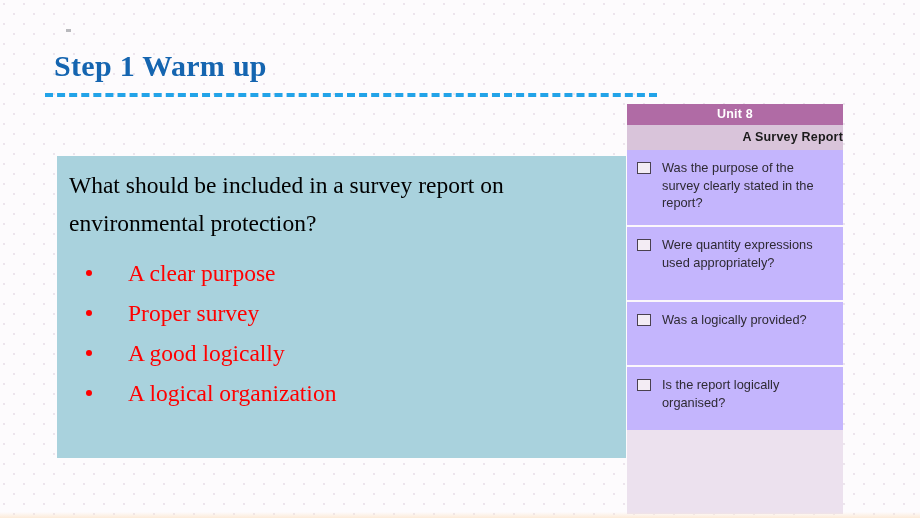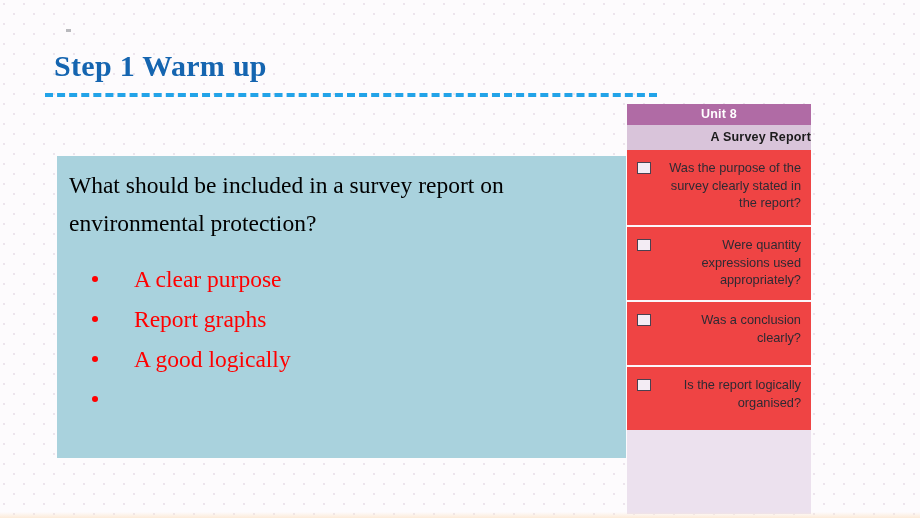--- a/index.html
+++ b/index.html
@@ -85,21 +85,21 @@
     font-family: "Liberation Serif", serif;
     font-size: 23.5px;
     line-height: 38px;
     color: #000000;
   }
   #bullet-list {
     position: absolute;
     left: 12px;
     top: 93px;
     width: 455px;
-    margin: 10px;
+    margin: 4px;
     padding: 0;
     list-style: none;
   }
   #bullet-list li {
     position: relative;
     height: 40px;
     padding-left: 55px;
     font-family: "Liberation Serif", serif;
     font-size: 23.5px;
     line-height: 40px;
@@ -115,21 +115,21 @@
     margin-top: -3px;
     border-radius: 50%;
     background: #ff0000;
   }
 
   
   #checklist {
     position: absolute;
     left: 627px;
     top: 104px;
-    width: 184px;
+    width: 216px;
     height: 410px;
     background: #ece1ee;
     overflow: hidden;
   }
   #checklist-unit {
     height: 21px;
     background: #b06ba5;
     color: #ffffff;
     font-size: 12.5px;
     font-weight: bold;
@@ -151,23 +151,22 @@
     margin: 0;
     padding: 0;
     list-style: none;
   }
   .check-row {
     position: relative;
     display: flex;
     align-items: flex-start;
     padding: 9px 10px 10px 9px;
     border-top: 2px solid #fbf7fb;
-    background: #ef4444;
+    background: #c4b5fd;
     box-sizing: border-box;
-    text-align: right;
   }
   .check-row:first-child {
     border-top: none;
   }
   .check-row.h3 { height: 75px; }
   .check-row.h2 { height: 65px; }
   .checkbox {
     flex: 0 0 auto;
     width: 14px;
     height: 12px;
@@ -191,41 +190,41 @@
   <div id="stray-mark"></div>
 
   <div id="title">Step 1 Warm up</div>
 
   <div id="title-rule"></div>
 
   <div id="question-box">
     <div id="question-text">What should be included in a survey report on environmental protection?</div>
     <ul id="bullet-list">
         <li><span class="bullet-dot"></span><span>A clear purpose</span></li>
-        <li><span class="bullet-dot"></span><span>Report graphs</span></li>
+        <li><span class="bullet-dot"></span><span>Proper survey</span></li>
         <li><span class="bullet-dot"></span><span>A good logically</span></li>
-        <li><span class="bullet-dot"></span></li>
+        <li><span class="bullet-dot"></span><span>A logical organization</span></li>
       </ul>
   </div>
 
   <div id="checklist">
     <div id="checklist-unit">Unit 8</div>
     <div id="checklist-subtitle">A Survey Report</div>
     <ul id="checklist-rows">
         <li class="check-row h3">
           <span class="checkbox"></span>
           <span class="check-label">Was the purpose of the survey clearly stated in the report?</span>
         </li>
         <li class="check-row h3">
           <span class="checkbox"></span>
           <span class="check-label">Were quantity expressions used appropriately?</span>
         </li>
         <li class="check-row h2">
           <span class="checkbox"></span>
-          <span class="check-label">Was a conclusion clearly?</span>
+          <span class="check-label">Was a logically provided?</span>
         </li>
         <li class="check-row h2">
           <span class="checkbox"></span>
           <span class="check-label">Is the report logically organised?</span>
         </li>
       </ul>
   </div>
 
   <div id="bottom-band"></div>
 </div>

